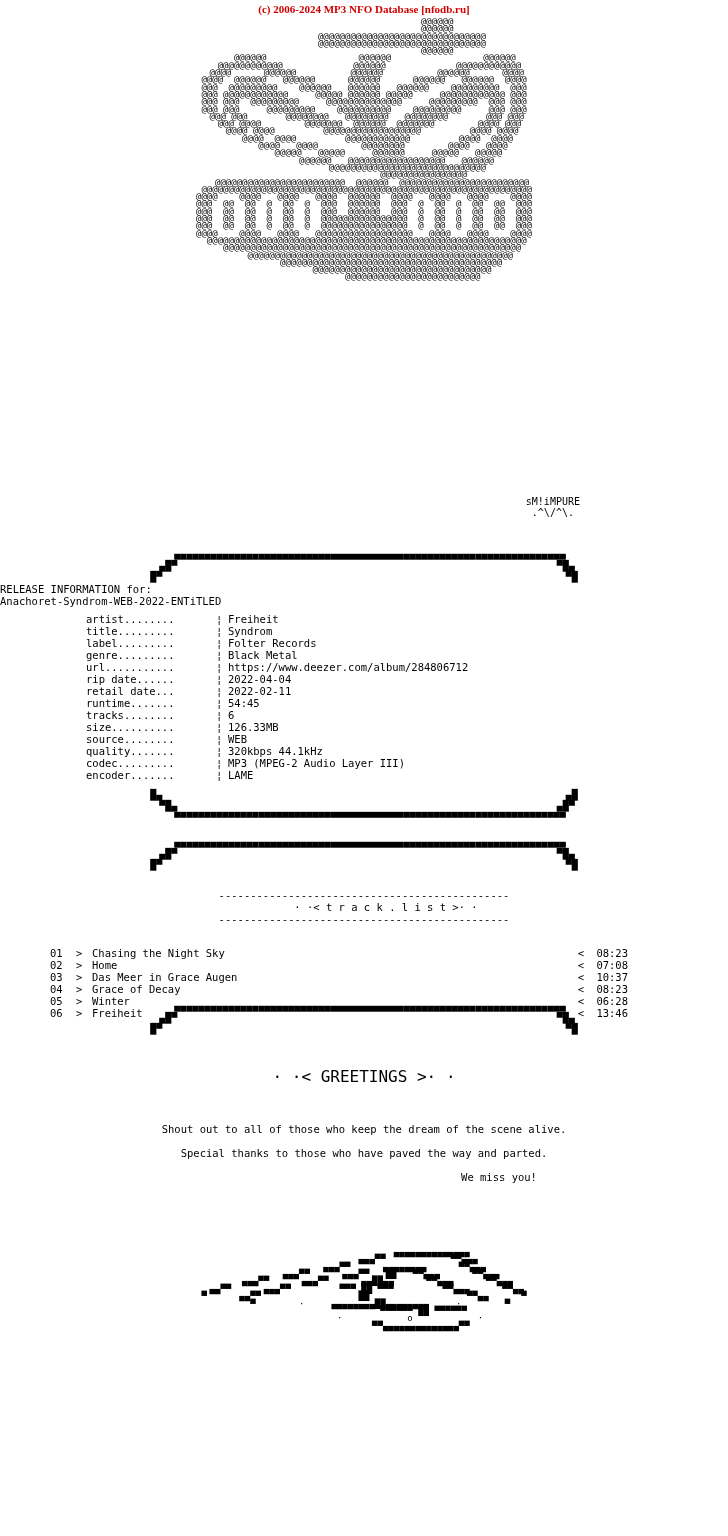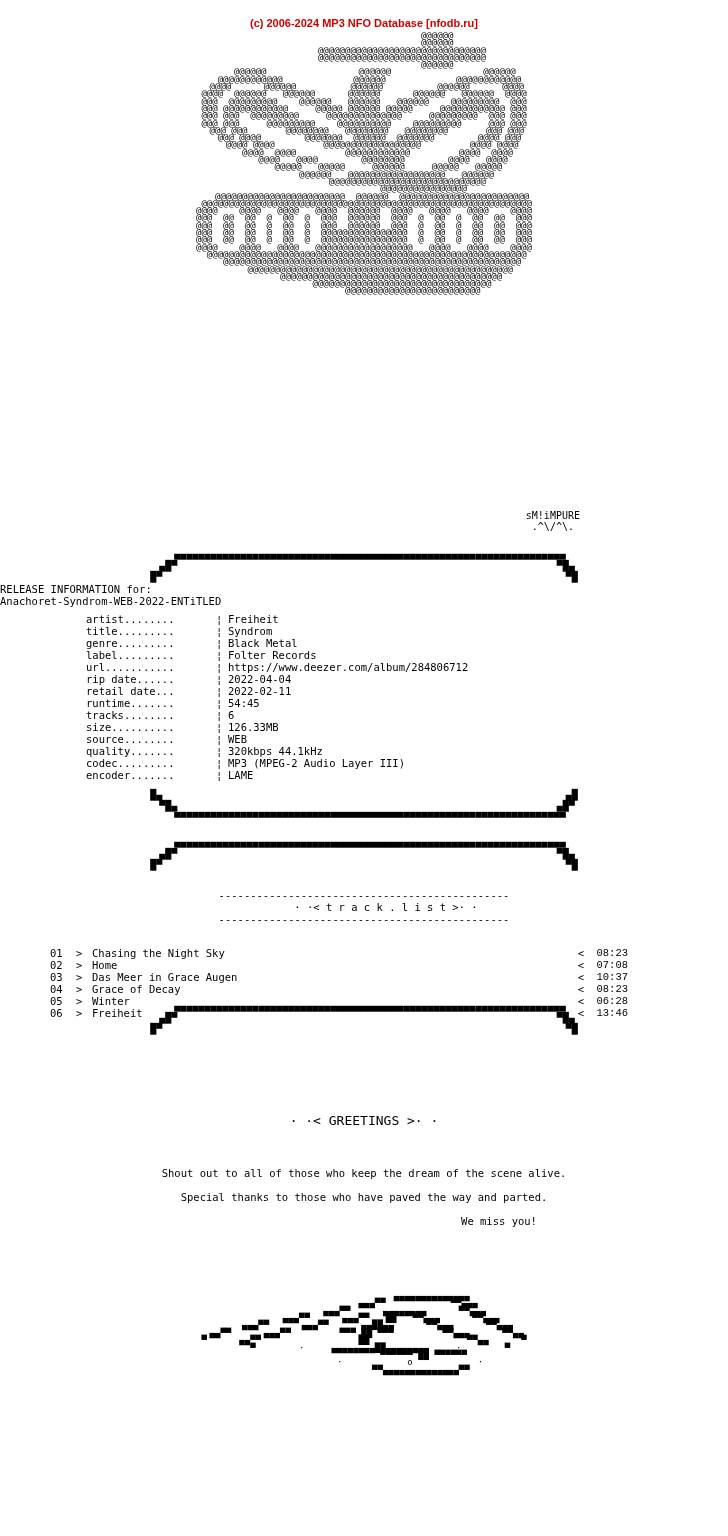--- a/index.html
+++ b/index.html
@@ -15,25 +15,25 @@
     position: relative;
     overflow: hidden;
   }
   .page {
     width: 728px;
     height: 1536px;
     position: relative;
   }
   .topbar {
     text-align: center;
-    font-family: Liberation Sans, sans-serif;
+    font-family: Liberation Serif, serif;
     font-size: 11px;
     font-weight: bold;
     letter-spacing: 0px;
-    padding-top: 16px;
+    padding-top: 2px;
     height: 16px;
     line-height: 14px;
     color: #d00000;
   }
   .topbar .lnk { color: #d00000; text-decoration: none; }
 
   
   .logo-wrap {
     position: relative;
     width: 728px;
@@ -118,34 +118,34 @@
     line-height: 12px;
   }
   .tl-row {
     display: flex;
     white-space: pre;
   }
   .tl-num { width: 26px; }
   .tl-gt { width: 16px; }
   .tl-name { flex: 1; }
   .tl-lt { width: 16px; text-align: right; }
-  .tl-time { width: 44px; text-align: right; font-family: Liberation Mono, monospace; }
+  .tl-time { width: 44px; text-align: right; }
 
   
   #greets-section {
     position: absolute;
     left: 0; top: 1000px;
     width: 728px;
   }
   .greet-title {
     text-align: center;
-    font-size: 13px;
-    line-height: 12px;
-    white-space: pre;
-    margin-top: 80px;
+    font-size: 16px;
+    line-height: 12px;
+    white-space: pre;
+    margin-top: 36px;
   }
   .greet-lines {
     margin-top: 34px;
     text-align: center;
     font-size: 10.5px;
     line-height: 24px;
   }
   .greet-lines .l1 { display:block; }
   .greet-lines .l2 { display:block; }
   .greet-lines .l3 { display:block; padding-left: 270px; }
@@ -209,22 +209,22 @@
     <div class="ascii frame" style="position:relative;">  ▄▄▄▄▄▄▄▄▄▄▄▄▄▄▄▄▄▄▄▄▄▄▄▄▄▄▄▄▄▄▄▄▄▄▄▄▄▄▄▄▄▄▄▄▄▄▄▄▄▄▄▄▄▄▄▄▄▄▄▄▄▄▄▄▄
  ▄█▀                                                               ▀█▄
 █▀                                                                   ▀█</div>
 
     <div class="relhead">RELEASE INFORMATION for:</div>
     <div class="relhead">Anachoret-Syndrom-WEB-2022-ENTiTLED</div>
 
     <div class="info-table">
       <div class="info-row"><span class="info-key">artist........</span><span class="info-sep">¦</span><span>Freiheit</span></div>
       <div class="info-row"><span class="info-key">title.........</span><span class="info-sep">¦</span><span>Syndrom</span></div>
+      <div class="info-row"><span class="info-key">label.........</span><span class="info-sep">¦</span><span>Folter Records</span></div>
       <div class="info-row"><span class="info-key">genre.........</span><span class="info-sep">¦</span><span>Black Metal</span></div>
-      <div class="info-row"><span class="info-key">label.........</span><span class="info-sep">¦</span><span>Folter Records</span></div>
       <div class="info-row"><span class="info-key">url...........</span><span class="info-sep">¦</span><span>https://www.deezer.com/album/284806712</span></div>
       <div class="info-row"><span class="info-key">rip date......</span><span class="info-sep">¦</span><span>2022-04-04</span></div>
       <div class="info-row"><span class="info-key">retail date...</span><span class="info-sep">¦</span><span>2022-02-11</span></div>
       <div class="info-row"><span class="info-key">runtime.......</span><span class="info-sep">¦</span><span>54:45</span></div>
       <div class="info-row"><span class="info-key">tracks........</span><span class="info-sep">¦</span><span>6</span></div>
       <div class="info-row"><span class="info-key">size..........</span><span class="info-sep">¦</span><span>126.33MB</span></div>
       <div class="info-row"><span class="info-key">source........</span><span class="info-sep">¦</span><span>WEB</span></div>
       <div class="info-row"><span class="info-key">quality.......</span><span class="info-sep">¦</span><span>320kbps 44.1kHz</span></div>
       <div class="info-row"><span class="info-key">codec.........</span><span class="info-sep">¦</span><span>MP3 (MPEG-2 Audio Layer III)</span></div>
       <div class="info-row"><span class="info-key">encoder.......</span><span class="info-sep">¦</span><span>LAME</span></div>

